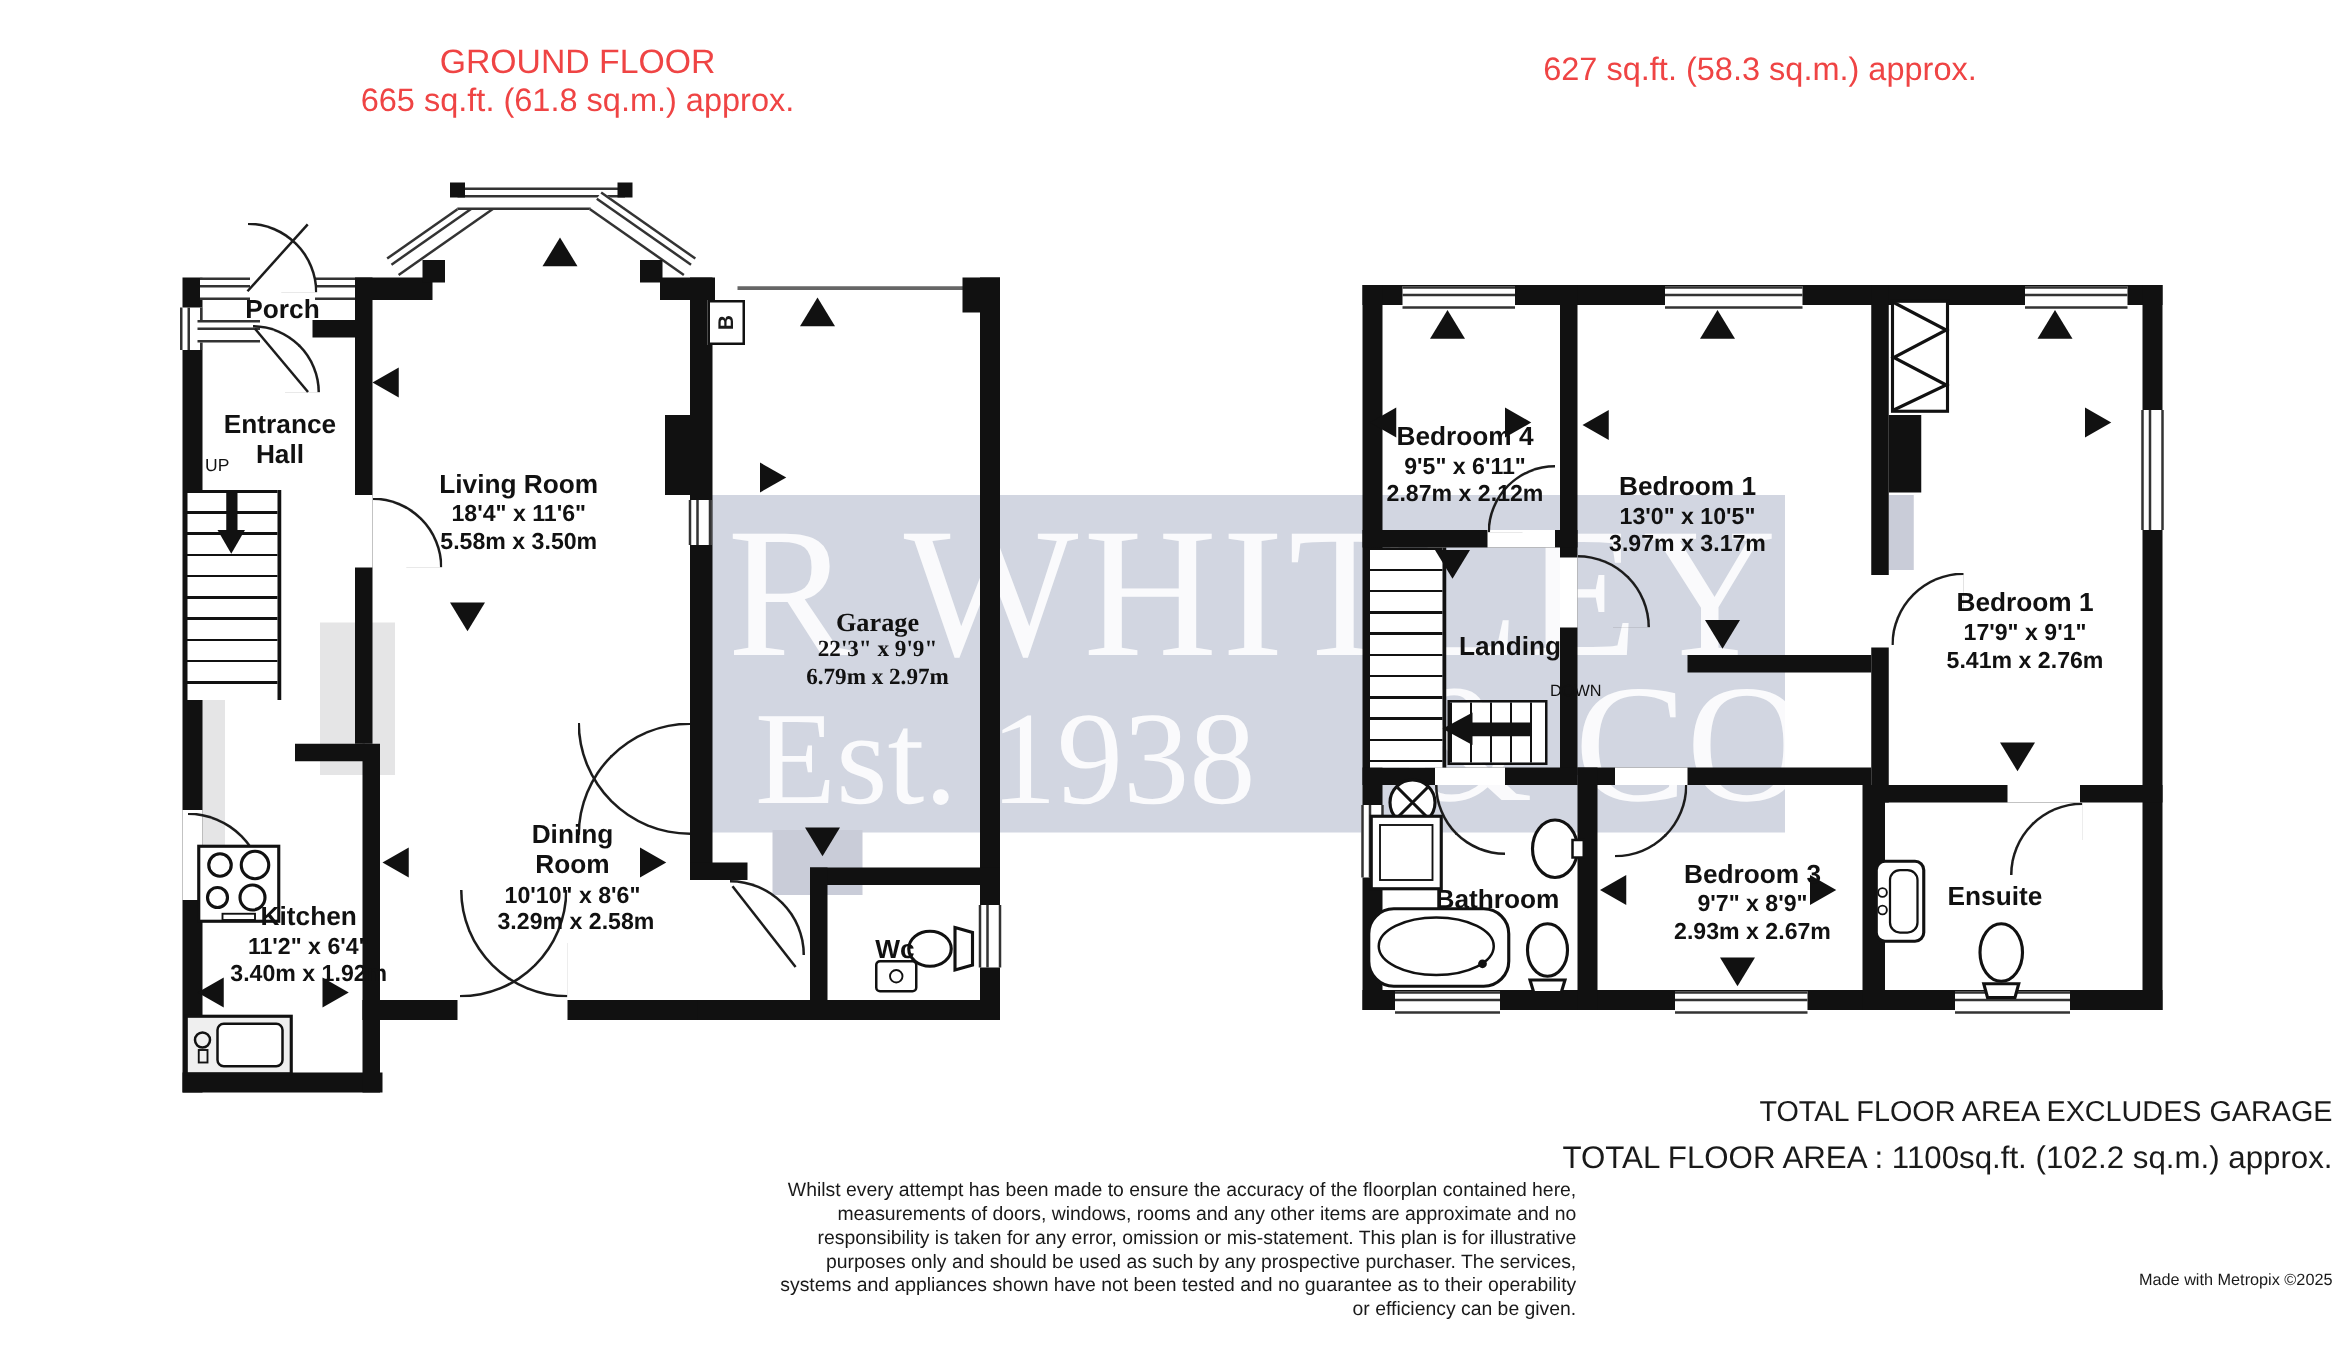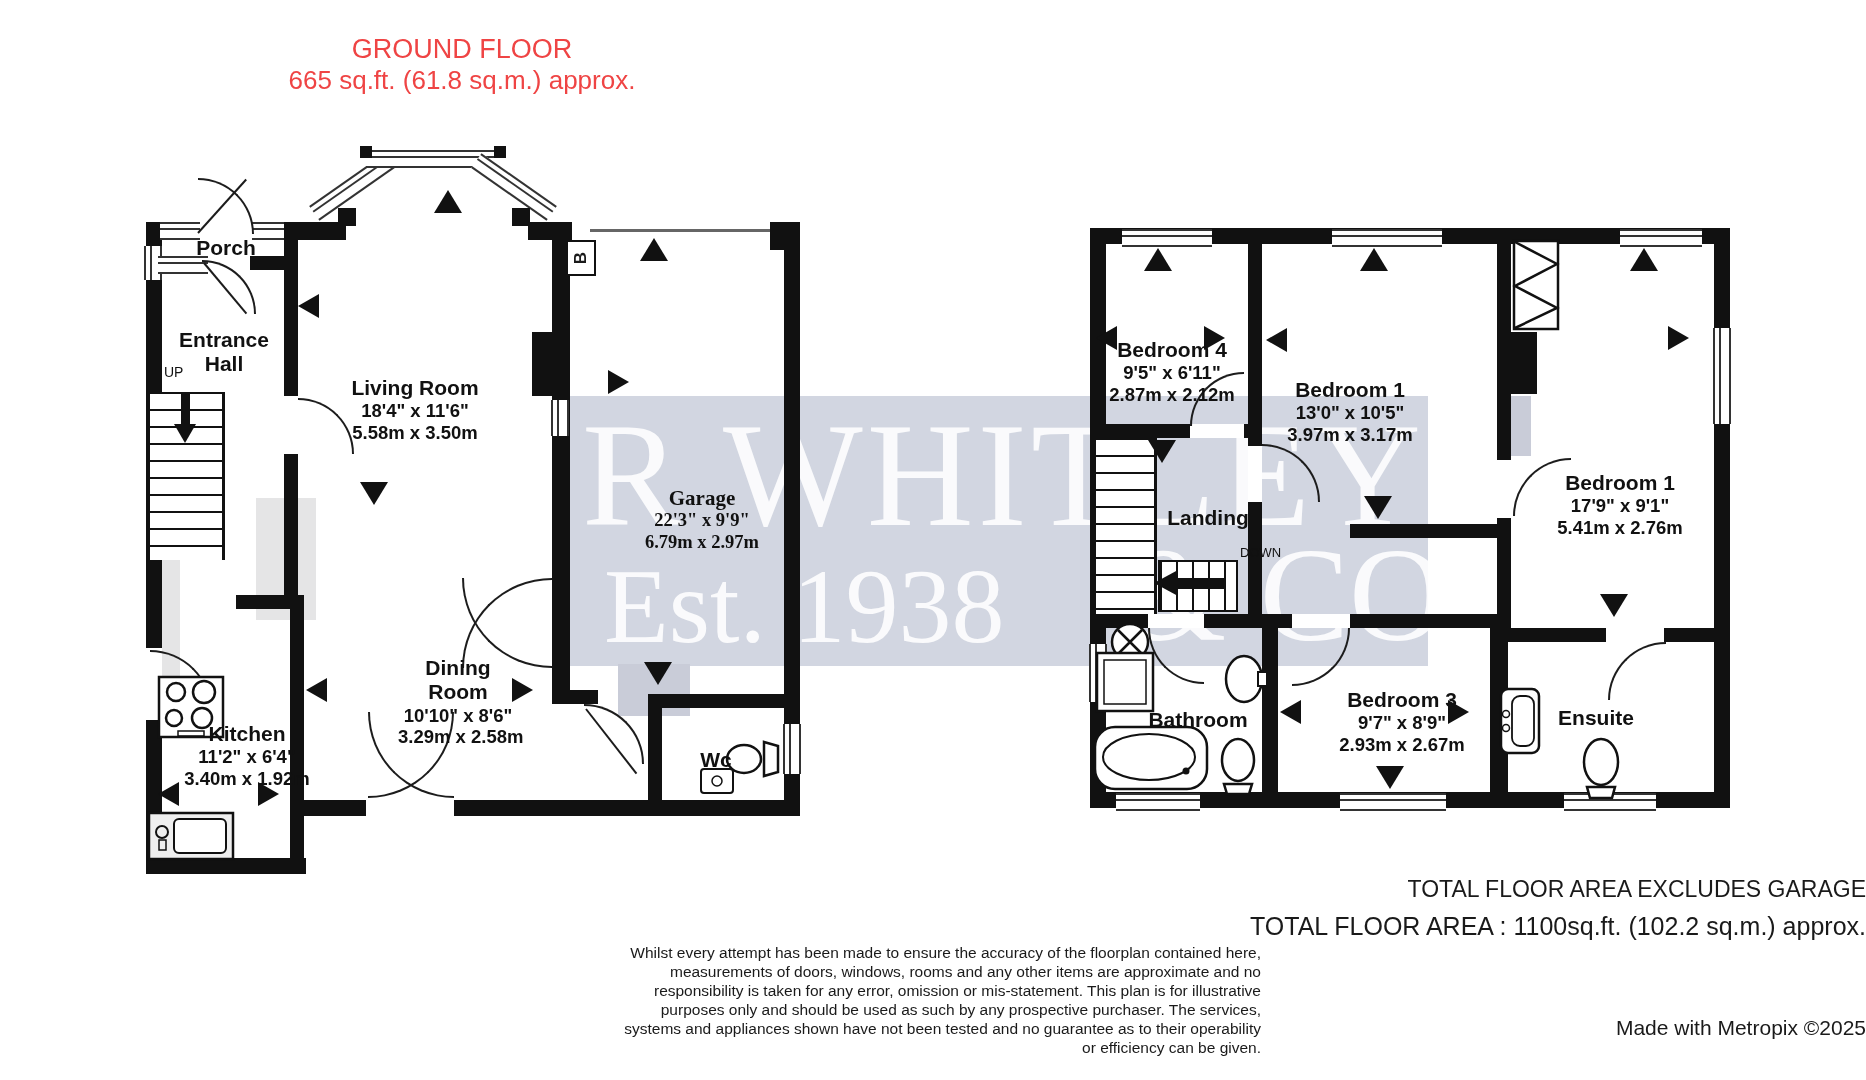--- a/index.html
+++ b/index.html
@@ -57,20 +57,21 @@
 </head>
 <body>
 
 <div id="canvas">
 
   <div class="title" style="left:462px;top:34px;">
     <div class="t1">GROUND FLOOR</div>
     <div class="t2">665 sq.ft. (61.8 sq.m.) approx.</div>
   </div>
   <div class="title" style="left:1408px;top:40px;">
+    <div class="t2">627 sq.ft. (58.3 sq.m.) approx.</div>
   </div>
 
   <div id="wm-band">
     <div class="wmtxt" style="left:30px;top:-6px;font-size:148px;letter-spacing:4px;">R WHITLEY</div>
     <div class="wmtxt" style="left:52px;top:150px;font-size:106px;">Est. 1938</div>
     <div class="wmtxt" style="left:570px;top:122px;font-size:134px;">&amp; CO</div>
   </div>
 
   <div class="gray" style="left:150px;top:502px;width:30px;height:198px;"></div>
   <div class="gray" style="left:256px;top:498px;width:60px;height:122px;"></div>
@@ -325,15 +326,15 @@
     <div class="dim">9'7"  x 8'9"</div>
     <div class="dim">2.93m  x 2.67m</div>
   </div>
   <div class="label" style="left:1596px;top:706px;width:120px;">
     <div class="nm">Ensuite</div>
   </div>
 
   <div class="footerline" style="top:876px;font-size:23px;">TOTAL FLOOR AREA EXCLUDES GARAGE</div>
   <div class="footerline" style="top:912px;font-size:25px;">TOTAL FLOOR AREA : 1100sq.ft. (102.2 sq.m.) approx.</div>
   <div class="footerline" style="top:944px;left:613px;width:648px;font-size:15.5px;line-height:1.22;">Whilst every attempt has been made to ensure the accuracy of the floorplan contained here, measurements of doors, windows, rooms and any other items are approximate and no responsibility is taken for any error, omission or mis-statement. This plan is for illustrative purposes only and should be used as such by any prospective purchaser. The services, systems and appliances shown have not been tested and no guarantee as to their operability or efficiency can be given.</div>
-  <div class="footerline" style="top:1016px;font-size:21px;">Made with Metropix ©2025</div>
+  <div class="footerline" style="top:1016px;font-size:13px;">Made with Metropix ©2025</div>
 
 </div>
 
 </body></html>

